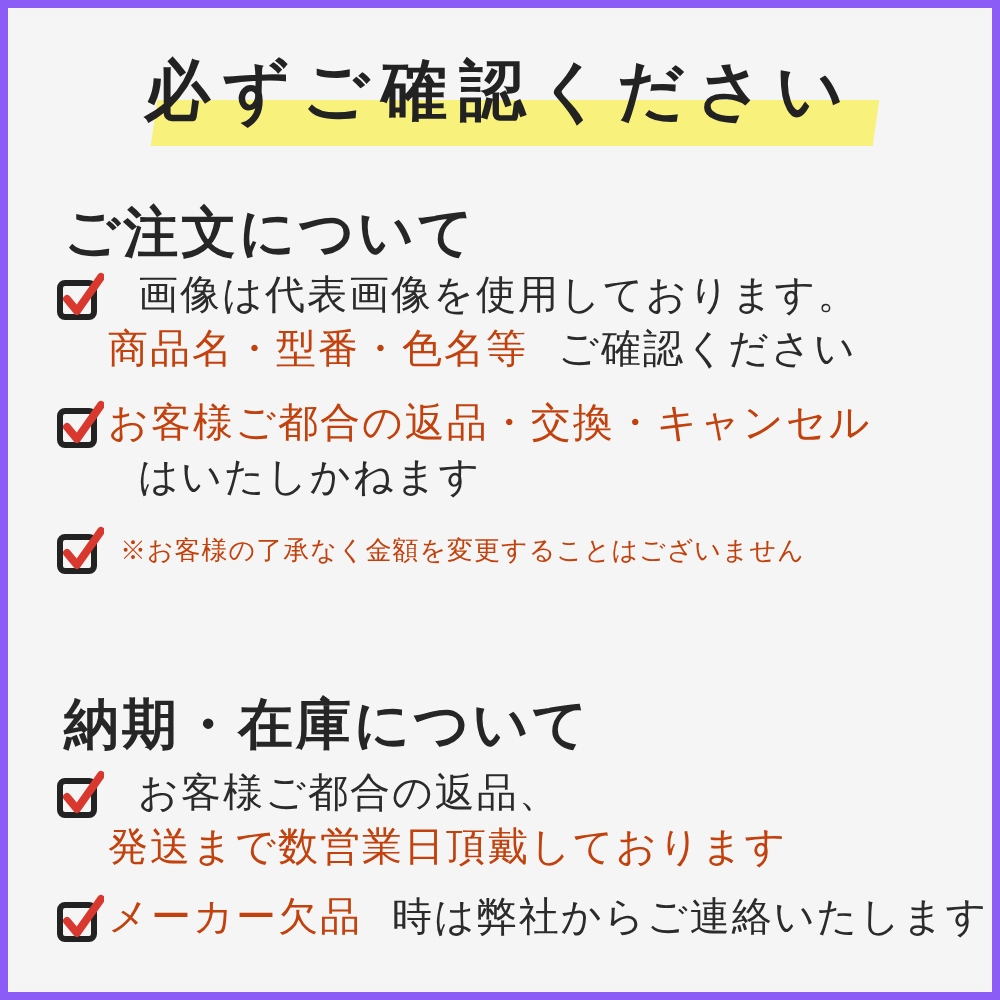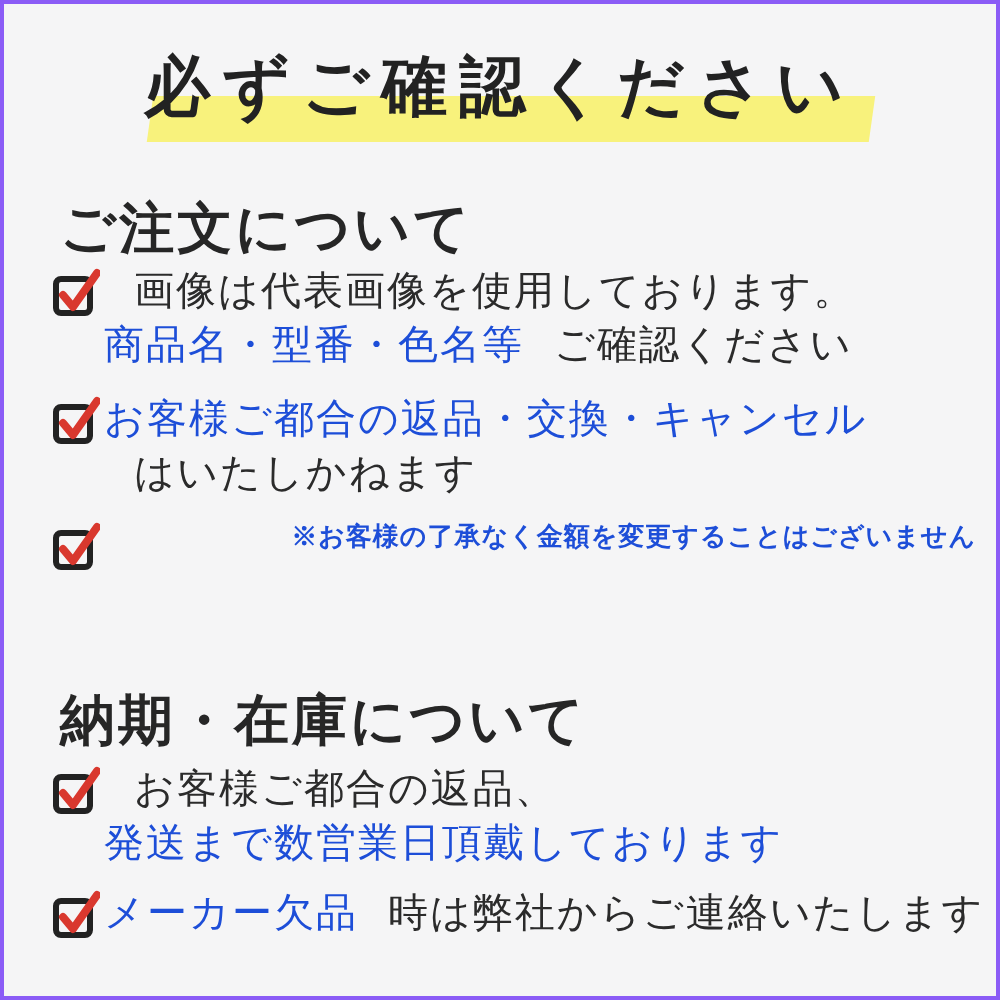--- a/index.html
+++ b/index.html
@@ -1,21 +1,21 @@
 <!DOCTYPE html>
 <html><head>
 <meta charset="utf-8">
 <style>
   html,body{margin:0;padding:0;background:#ffffff;}
   .frame{
     position:relative;
     width:1000px;height:1000px;
     box-sizing:border-box;
     background:#f5f5f6;
-    border:4px solid #8b5cf6;
+    border:8px solid #8b5cf6;
     overflow:hidden;
     font-family:"DejaVu Serif","Liberation Serif",serif;
     color:#2b2b2b;
   }
   .title-wrap{position:absolute;top:0;left:0;right:0;height:170px;}
   .hl{
     position:absolute;top:92px;left:146px;width:722px;height:46px;
     background:#f8f27c;transform:skewX(-8deg);z-index:1;
   }
   .title{
@@ -28,22 +28,22 @@
     position:absolute;left:44px;margin:12px;
     font-size:55px;font-weight:600;letter-spacing:3px;color:#262626;
     white-space:nowrap;z-index:2;
   }
   .heading.h-order{top:176px;}
   .heading.h-stock{top:668px;}
   .item{position:absolute;left:48px;right:20px;padding-left:52px;z-index:2;}
   .item .cb{position:absolute;left:0;top:3px;width:48px;height:52px;}
   .item p{margin:0;font-size:40px;line-height:52px;letter-spacing:2px;white-space:nowrap;font-weight:500;}
   .item p.gap{margin-top:2px;}
-  .item p.small{font-size:26px;line-height:36px;letter-spacing:1px;padding-left:12px;font-weight:700;text-align:right;}
-  .red{color:#1d4ed8;}
+  .item p.small{font-size:26px;line-height:36px;letter-spacing:1px;margin-top:10px;padding-left:12px;font-weight:400;}
+  .red{color:#c2410c;}
   .black{color:#2b2b2b;margin-left:30px;}
   .it1{top:260px;}
   .it2{top:388px;}
   .it3{top:514px;}
   .it4{top:758px;}
   .it5{top:882px;}
 </style>
 </head>
 <body>
 

